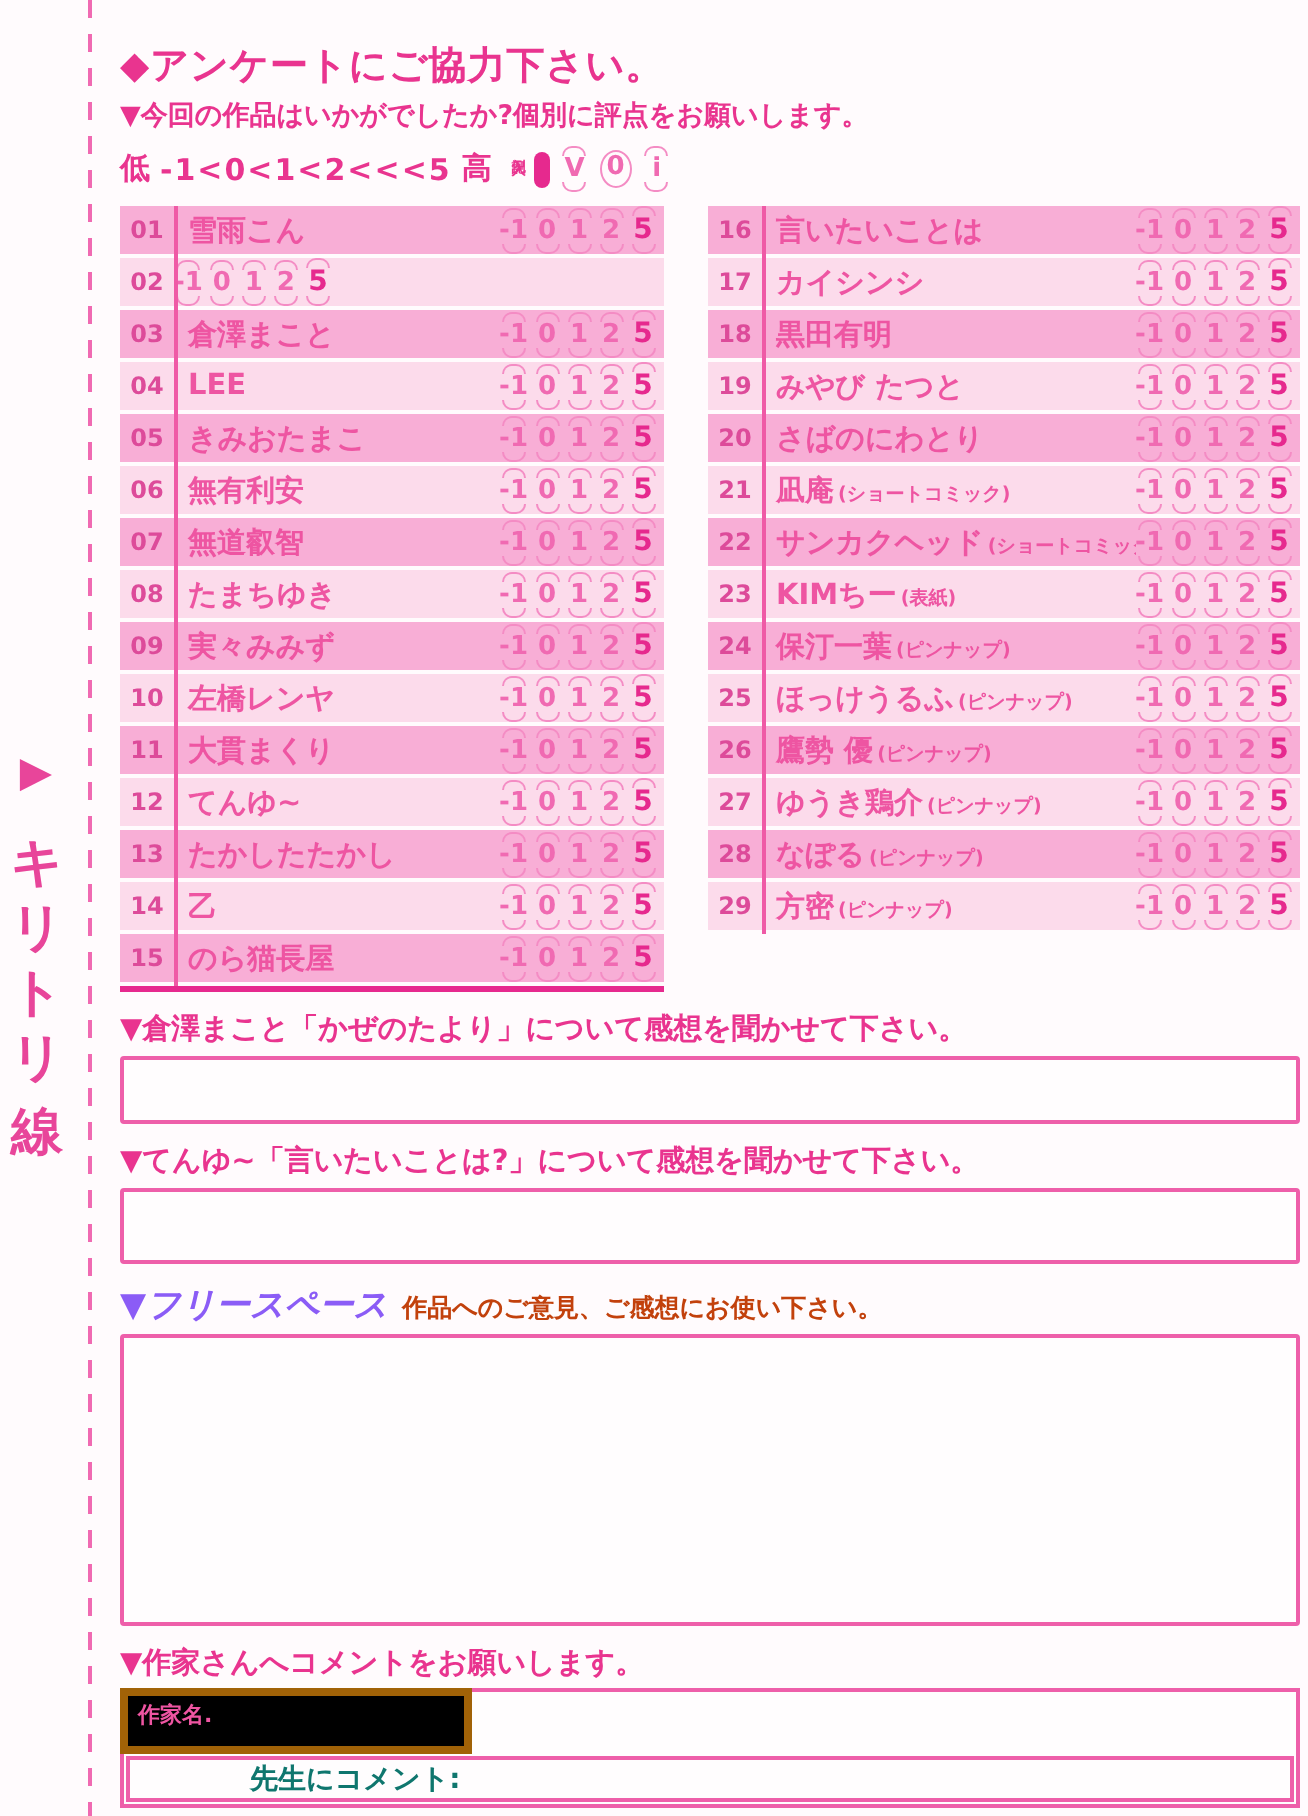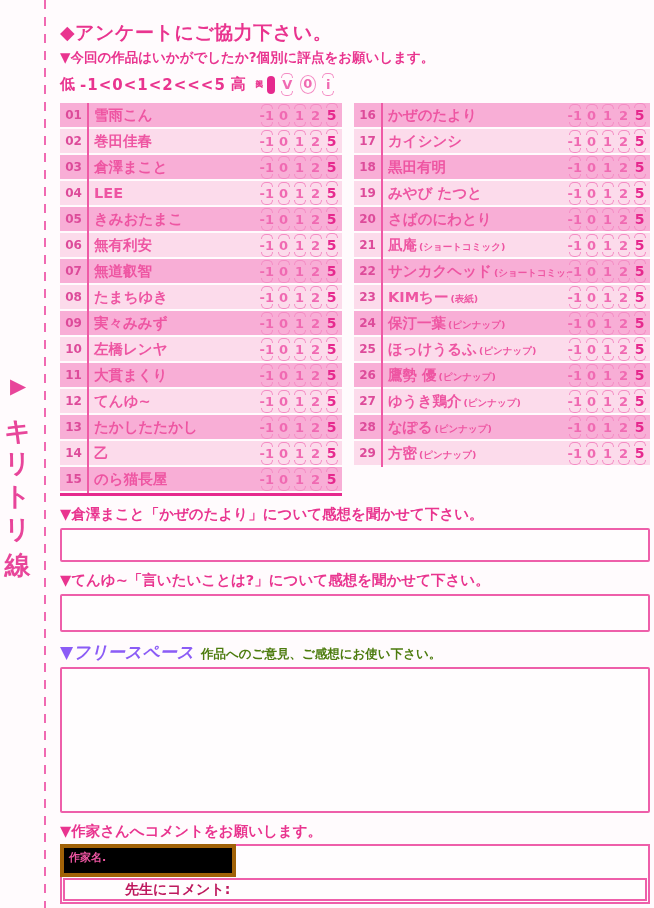--- a/index.html
+++ b/index.html
@@ -27,46 +27,46 @@
     font-weight:bold; color:#f06ab2; font-size:13px; line-height:1; padding:5px 0; }
   .ex-arc::before, .opt::before, .ex-arc::after, .opt::after {
     content:""; position:absolute; left:50%; transform:translateX(-50%); width:10px; height:4px;
     border:1.6px solid #f48cc4; }
   .ex-arc::before, .opt::before { top:0; border-bottom:none; border-radius:7px 7px 0 0; }
   .ex-arc::after, .opt::after { bottom:0; border-top:none; border-radius:0 0 7px 7px; }
   .ex-circle { display:inline-block; width:16px; height:19px; border:1.7px solid #f48cc4; border-radius:50%;
     font-weight:bold; color:#f06ab2; font-size:13px; line-height:16px; text-align:center; }
   .opt.em { color:#e6298e; font-size:14px; }
   
-  .table { display:flex; gap:12px; margin-top:7px; align-items:flex-start; }
+  .table { display:flex; gap:22px; margin-top:7px; align-items:flex-start; }
   .col { position:relative; }
   .col.left { width:286px; border-bottom:3px solid #e6298e; }
   .col.right { width:296px; }
   .col::before { content:""; position:absolute; left:27px; top:0; bottom:0; width:2px; background:#ef5aa6; z-index:2; }
   .row { display:flex; align-items:center; height:24px; margin-bottom:2px; }
   .row.shade-a { background:#f8aed6; }
   .row.shade-b { background:#fcdbeb;align-items:center; }
   .num { width:27px; flex:0 0 27px; text-align:center; font-size:12px; font-weight:bold; color:#dd4b9a; }
   .name { flex:1; padding-left:7px; font-size:14.5px; font-weight:bold; color:#ee55a2;
     white-space:nowrap; overflow:hidden; display:flex; align-items:baseline; gap:2px; }
   .note { font-size:9.5px; font-weight:bold; }
   .opts { display:flex; gap:3px; align-items:center; padding-right:4px; flex:0 0 auto; }
   
   .sec-label { font-size:14.5px; font-weight:bold; color:#e9348f; margin-top:9px; }
   .box { border:2px solid #ee5faa; border-radius:2px; background:#fffdfe; margin-top:4px; }
   .box.h34 { height:34px; } .box.h38 { height:38px; } .box.tall { height:146px; margin-top:3px; }
   .free-label { display:flex; align-items:baseline; gap:7px; margin-top:9px; }
   .free-title { font-size:17px; font-weight:bold; font-style:italic; color:#8b5cf6; }
-  .free-sub { font-size:12.5px; font-weight:bold; color:#4d7c0f; }
+  .free-sub { font-size:12.5px; font-weight:bold; color:#c2410c; }
   .author-label { }
   .author-box { position:relative; height:60px; border:2px solid #ee5faa; margin-top:3px; background:#fffdfe; }
   .name-box { position:absolute; left:-2px; top:-2px; width:176px; height:33px; border:4px solid #a16207;
     background:#000000; font-size:11px; font-weight:bold; color:#ee55a2; padding:2px 5px; }
   .comment-band { position:absolute; left:1px; right:1px; bottom:1px; height:23px; border:2px solid #ee5faa;
-    display:flex; align-items:center; padding-left:60px; font-size:14px; font-weight:bold; color:#be185d; background:#fffdfe; }
+    display:flex; align-items:center; padding-left:60px; font-size:14px; font-weight:bold; color:#0f766e; background:#fffdfe; }
 </style>
 </head>
 <body>
 
 <div class="dash-line"></div>
 <div class="cut-label">
   <span class="cut-marker">▶</span>
   <span class="cut-text">キリトリ線</span>
 </div>
 
@@ -95,21 +95,20 @@
           <span class="opts">
             <span class="opt">-1</span>
             <span class="opt">0</span>
             <span class="opt">1</span>
             <span class="opt">2</span>
             <span class="opt em">5</span>
           </span>
         </div>
         <div class="row shade-b">
           <span class="num">02</span>
-          <span class="name">巻田佳春</span>
           <span class="opts">
             <span class="opt">-1</span>
             <span class="opt">0</span>
             <span class="opt">1</span>
             <span class="opt">2</span>
             <span class="opt em">5</span>
           </span>
         </div>
         <div class="row shade-a">
           <span class="num">03</span>
@@ -251,21 +250,21 @@
             <span class="opt">0</span>
             <span class="opt">1</span>
             <span class="opt">2</span>
             <span class="opt em">5</span>
           </span>
         </div>
       </div>
     <div class="col right" id="col-right">
         <div class="row shade-a">
           <span class="num">16</span>
-          <span class="name">かぜのたより</span>
+          <span class="name">言いたいことは</span>
           <span class="opts">
             <span class="opt">-1</span>
             <span class="opt">0</span>
             <span class="opt">1</span>
             <span class="opt">2</span>
             <span class="opt em">5</span>
           </span>
         </div>
         <div class="row shade-b">
           <span class="num">17</span>

